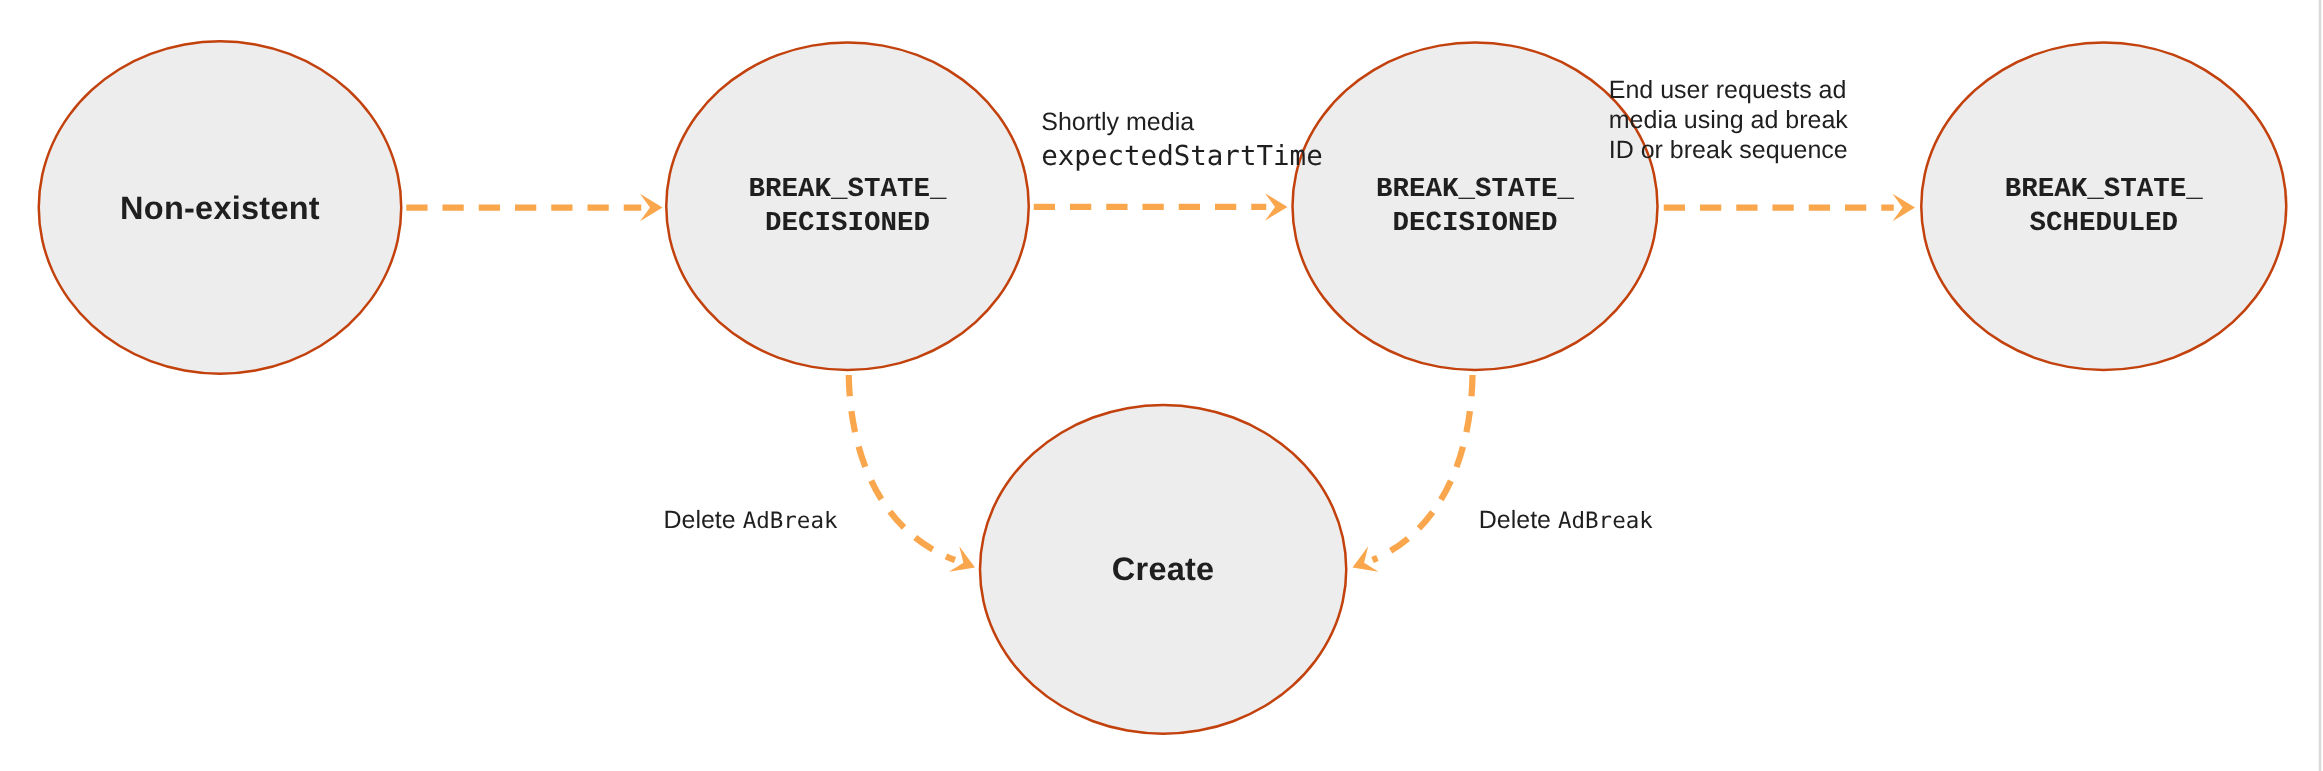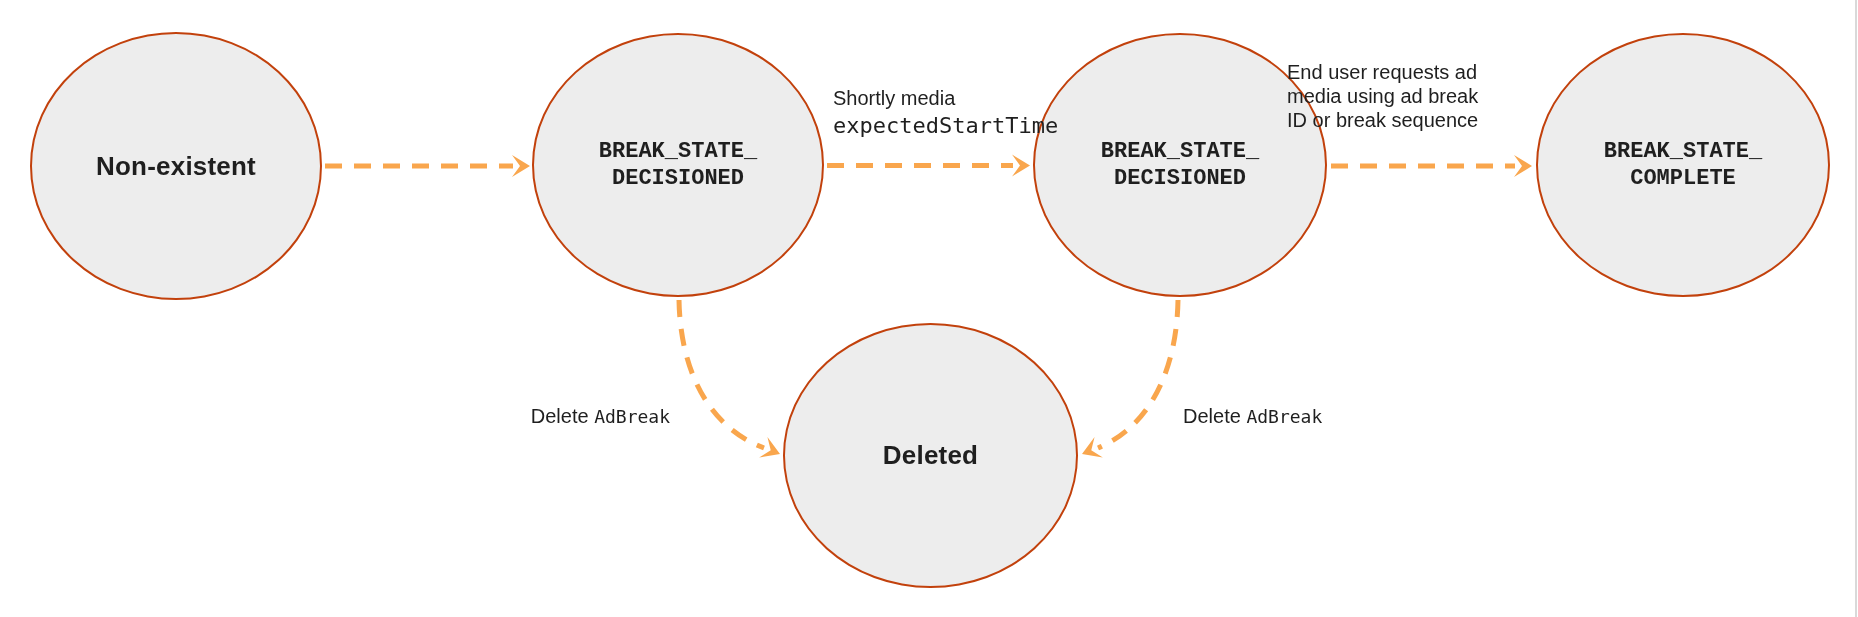--- a/index.html
+++ b/index.html
@@ -110,25 +110,25 @@
     <div class="name-mono">DECISIONED</div>
   </div>
 
   <div class="node" id="node-decisioned">
     <div class="name-mono">BREAK_STATE_</div>
     <div class="name-mono">DECISIONED</div>
   </div>
 
   <div class="node" id="node-complete">
     <div class="name-mono">BREAK_STATE_</div>
-    <div class="name-mono">COMPLETE</div>
+    <div class="name-mono">SCHEDULED</div>
   </div>
 
   <div class="node" id="node-deleted">
-    <div class="name-sans">Deleted</div>
+    <div class="name-sans">Create</div>
   </div>
 
 
   <div class="edge-label" id="label-shortly">
     <div>Shortly media</div>
     <div class="code-line">expectedStartTime</div>
   </div>
 
   <div class="edge-label" id="label-enduser">
     <span>End user requests ad media using ad break ID or break sequence</span>

